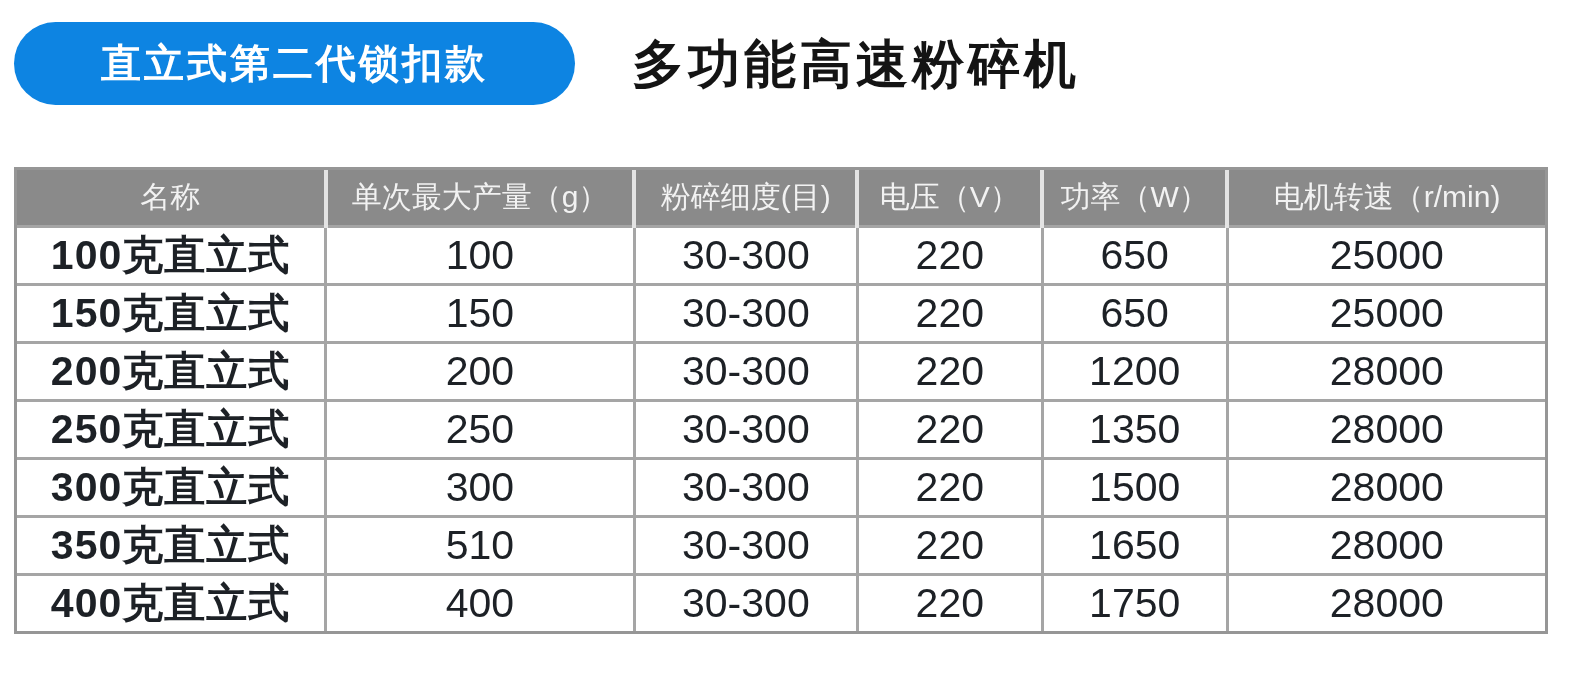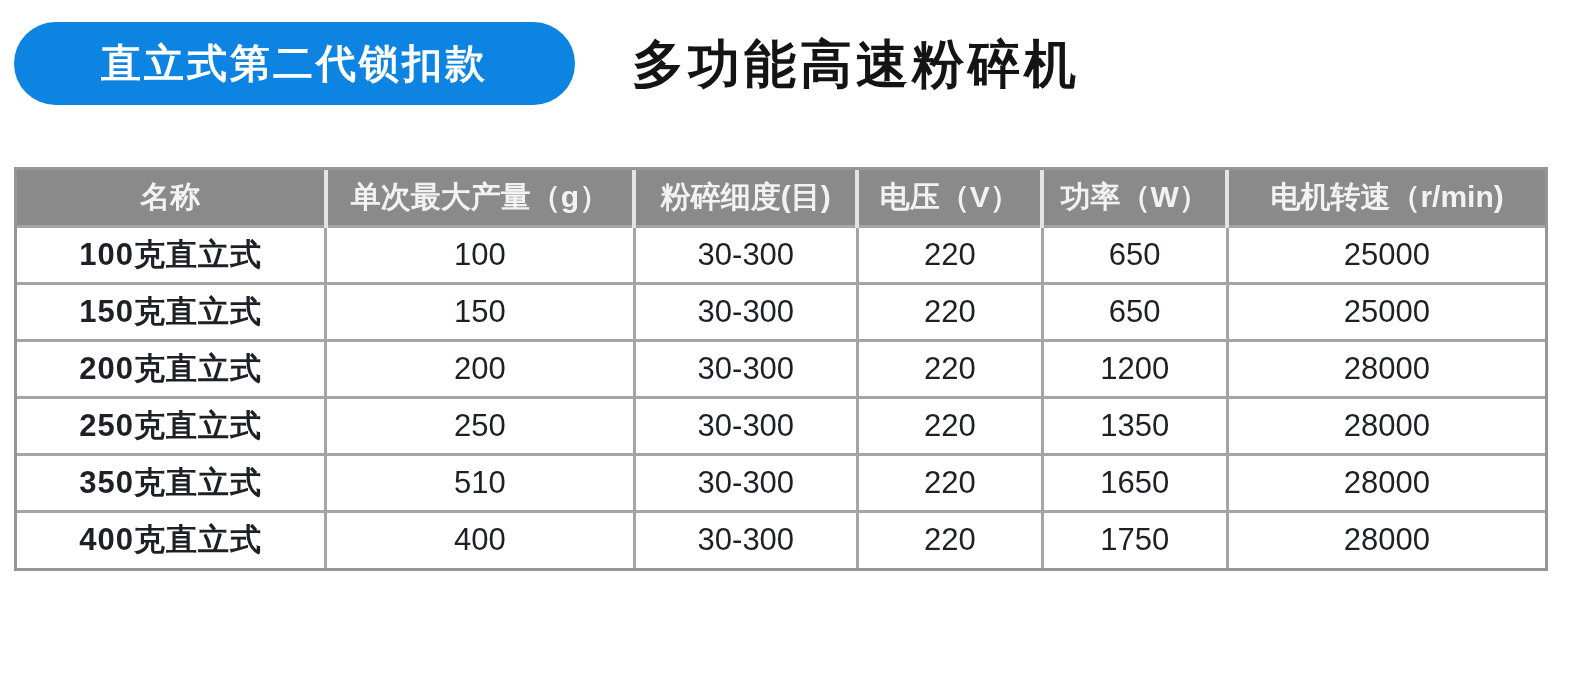--- a/index.html
+++ b/index.html
@@ -72,35 +72,35 @@
   col.c-fineness  { width: 14.6%; }
   col.c-voltage   { width: 12.1%; }
   col.c-power     { width: 12.1%; }
   col.c-speed     { width: 20.8%; }
 
   .spec th {
     height: 56px;
     background: var(--header-bg);
     color: var(--header-text);
     font-size: 30px;
-    font-weight: 700;
+    font-weight: 400;
     text-align: center;
     vertical-align: middle;
     border-left: 4px solid var(--header-sep);
     border-bottom: 2px solid #dadada;
     white-space: nowrap;
     overflow: hidden;
   }
   .spec th:first-child { border-left: none; }
 
   .spec td {
     height: 57px;
     background: #ffffff;
     color: var(--body-text);
-    font-size: 31px;
+    font-size: 41px;
     text-align: center;
     vertical-align: middle;
     border-top: 3px solid var(--grid-border);
     border-left: 3px solid var(--grid-border);
     white-space: nowrap;
   }
   .spec td:first-child { border-left: none; }
   .spec td.cell-name { font-weight: 700; letter-spacing: 1px; }
 </style>
 </head>
@@ -158,20 +158,28 @@
         </tr>
         <tr>
           <td class="cell-name">250克直立式</td>
           <td>250</td>
           <td>30-300</td>
           <td>220</td>
           <td>1350</td>
           <td>28000</td>
         </tr>
         <tr>
+          <td class="cell-name">300克直立式</td>
+          <td>300</td>
+          <td>30-300</td>
+          <td>220</td>
+          <td>1500</td>
+          <td>28000</td>
+        </tr>
+        <tr>
           <td class="cell-name">350克直立式</td>
           <td>510</td>
           <td>30-300</td>
           <td>220</td>
           <td>1650</td>
           <td>28000</td>
         </tr>
         <tr>
           <td class="cell-name">400克直立式</td>
           <td>400</td>

